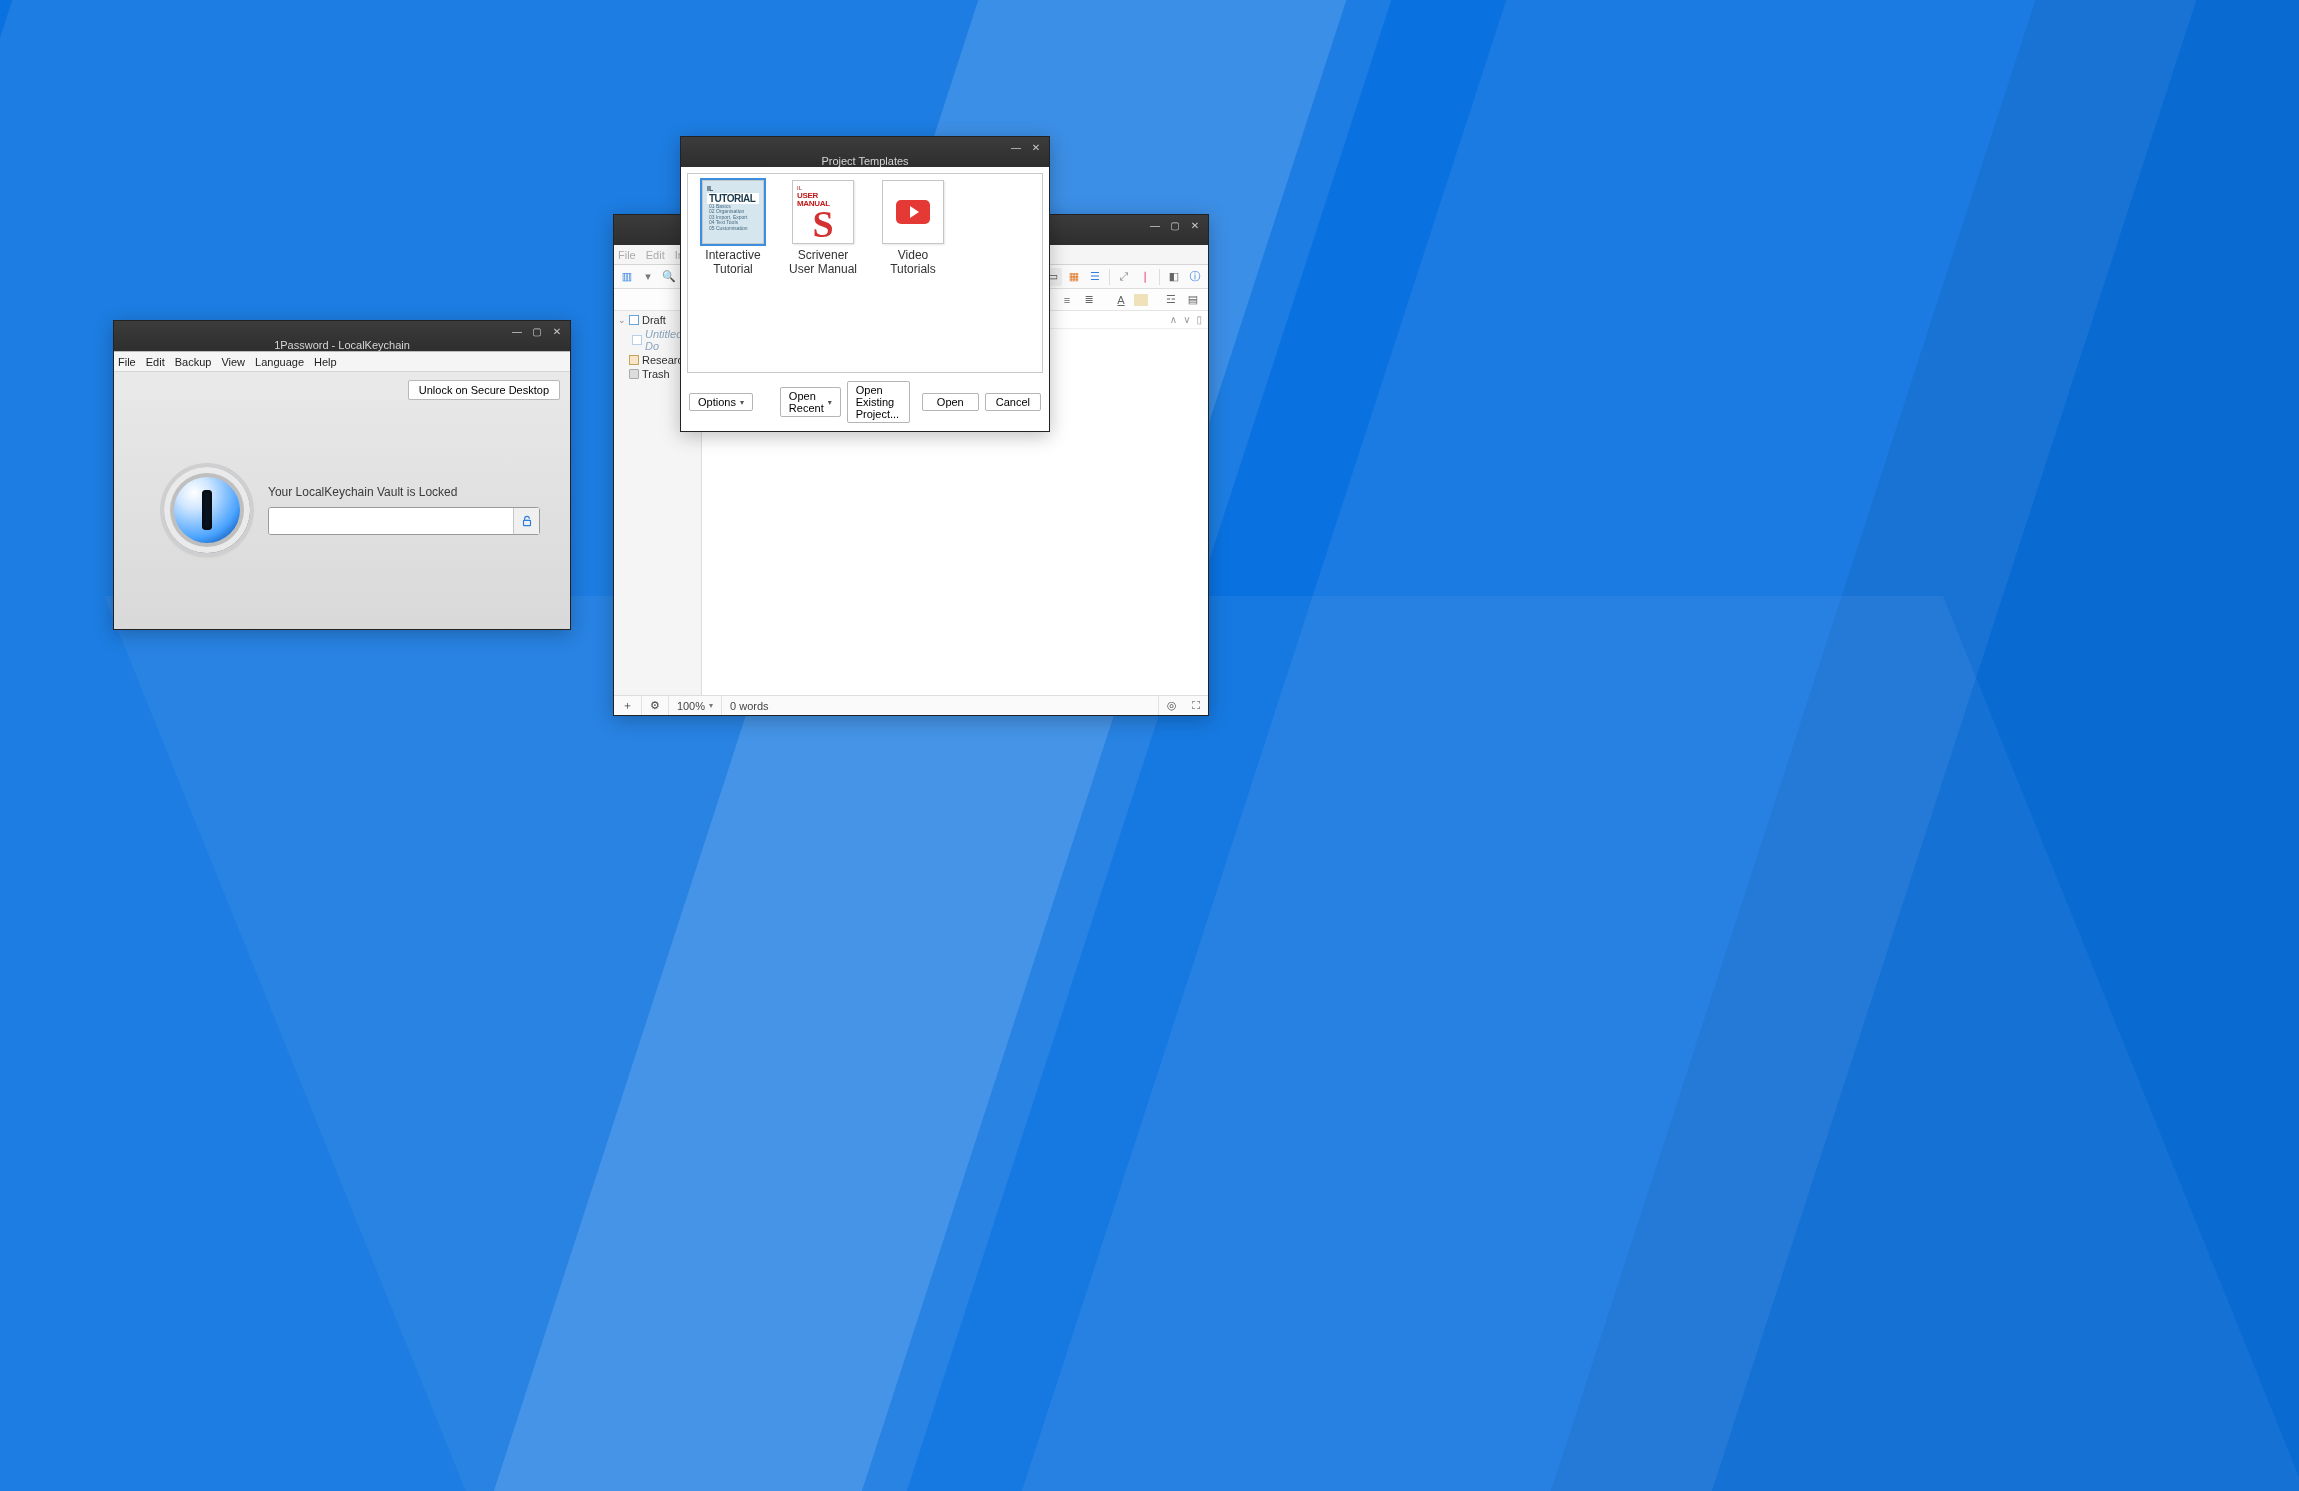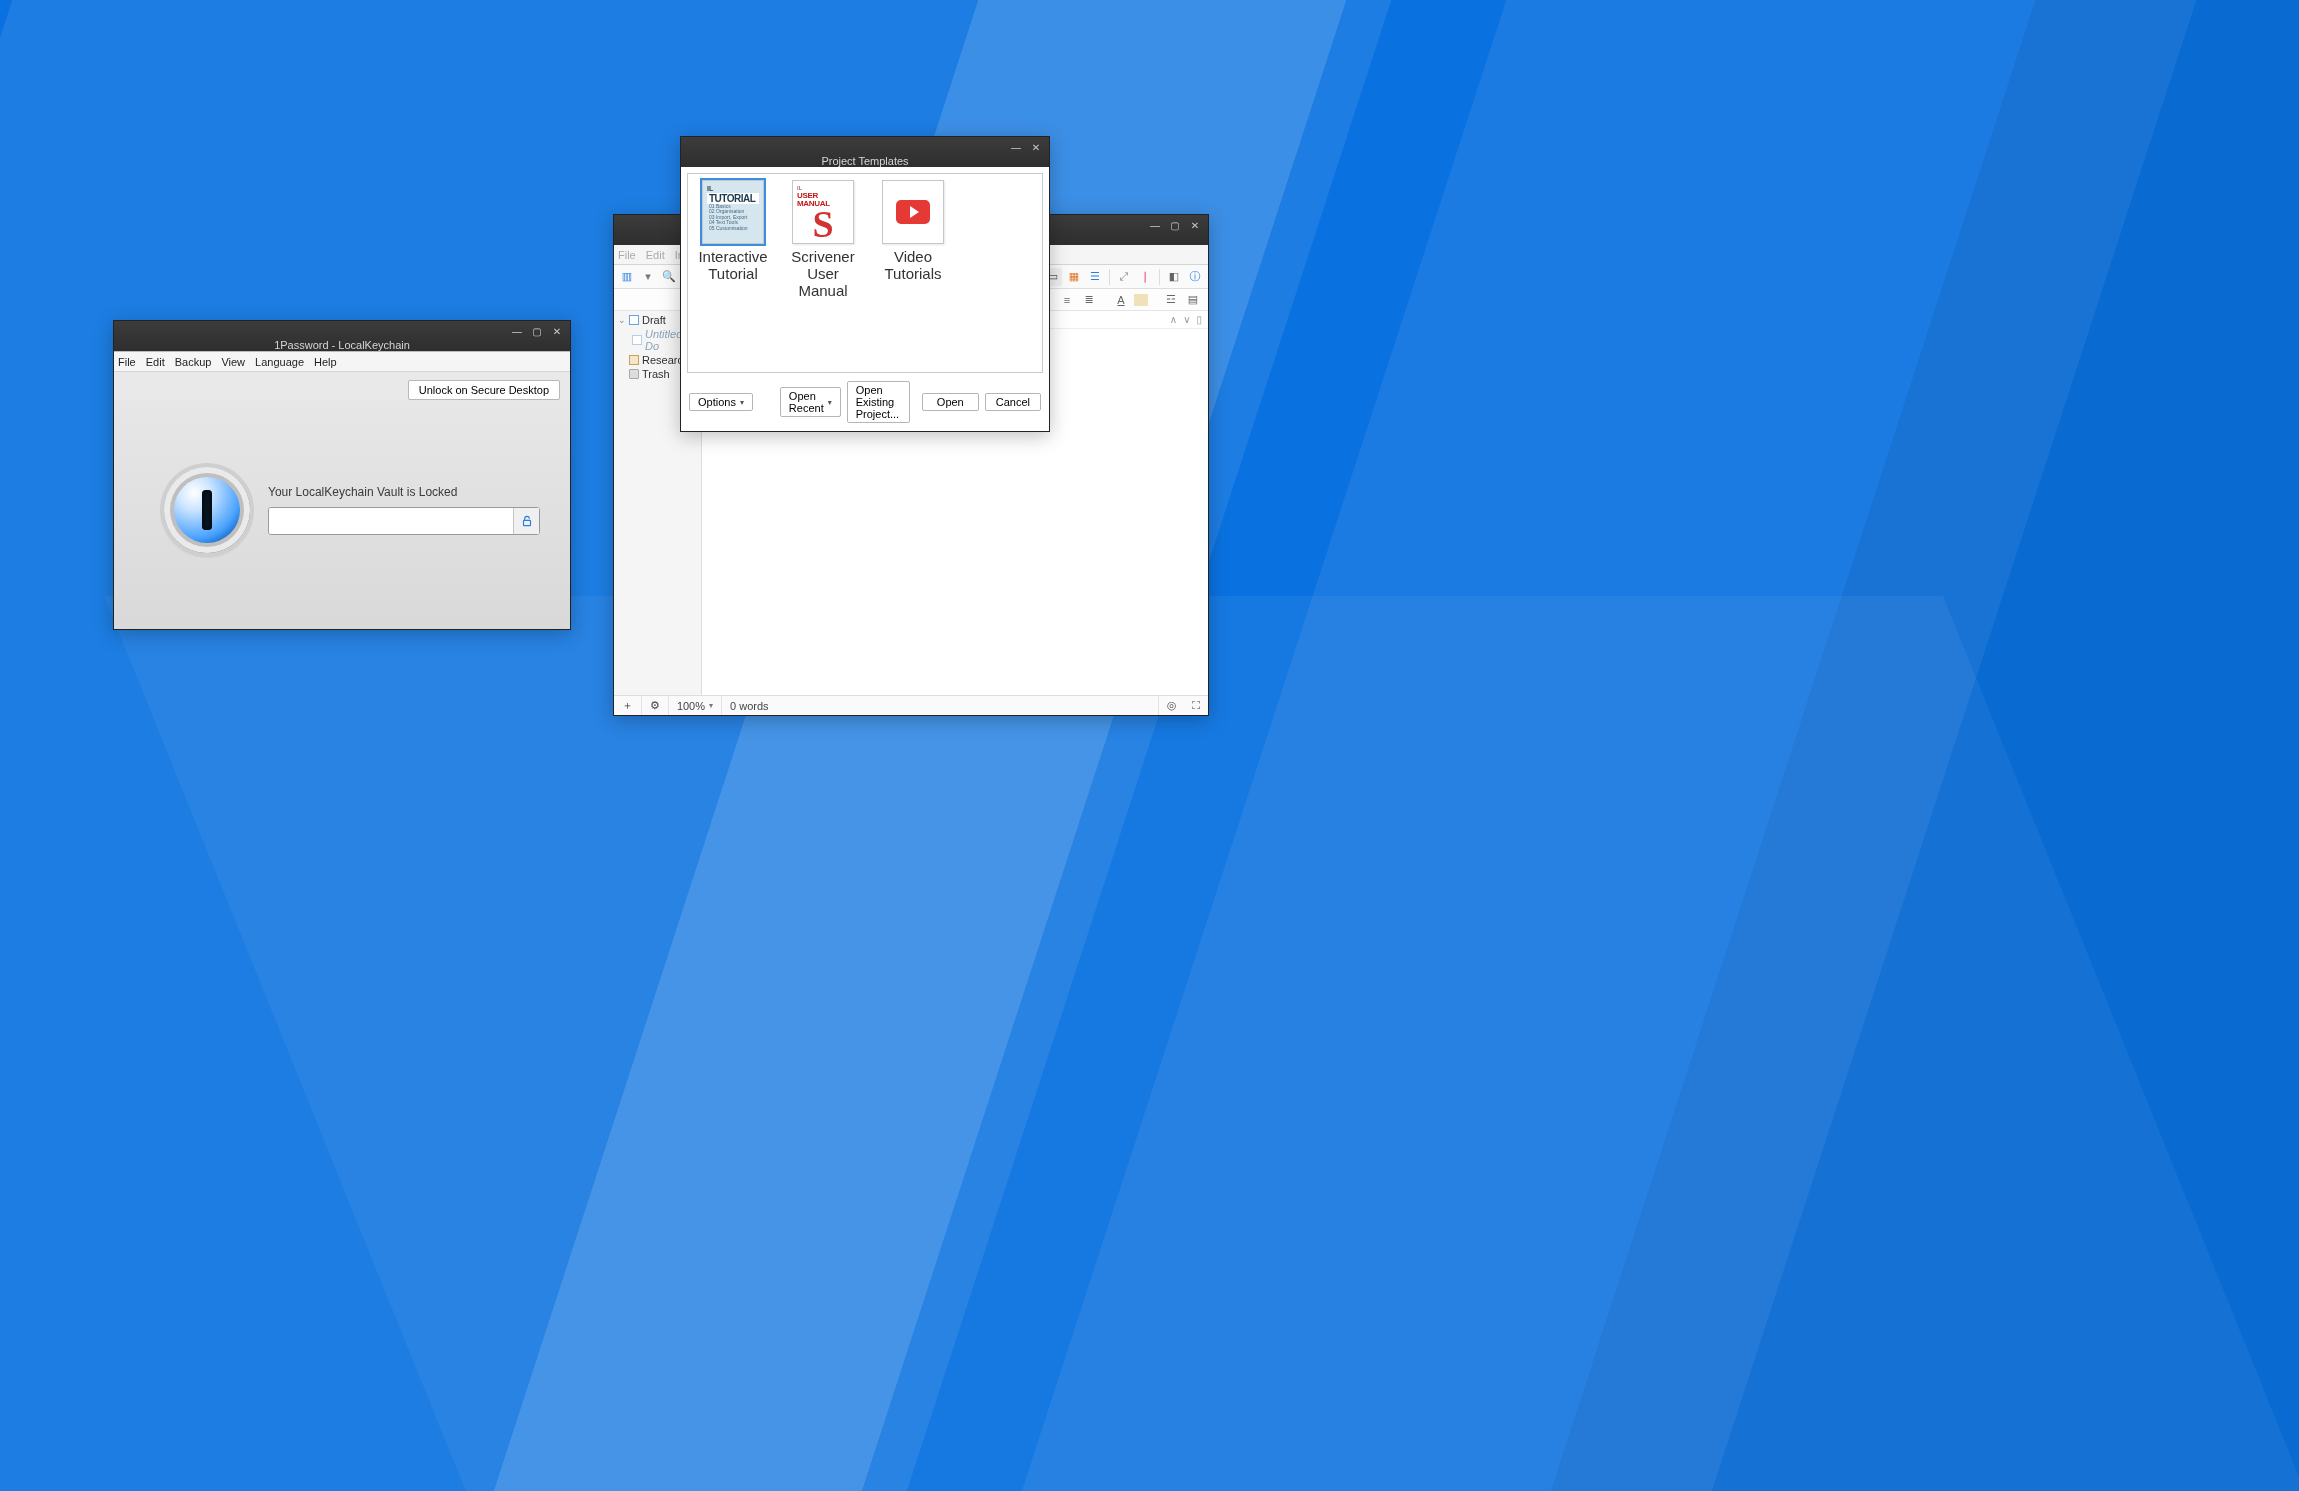--- a/index.html
+++ b/index.html
@@ -139,21 +139,21 @@
   .tgrid{
     flex:1;padding:6px;display:flex;gap:12px;align-items:flex-start;
   }
   .tcard{width:78px;display:flex;flex-direction:column;align-items:center;gap:4px;}
   .tthumb{
     width:62px;height:64px;border:1px solid #c6c6c6;background:#fff;
     box-shadow:1px 1px 2px rgba(0,0,0,.1);
     display:flex;flex-direction:column;align-items:stretch;padding:4px;font-size:6px;line-height:1.1;
   }
   .tcard.sel .tthumb{outline:2px solid #3b8fe3;}
-  .tlabel{font-size:15px;text-align:center;color:#333;}
+  .tlabel{font-size:12px;text-align:center;color:#333;}
   .tmplfoot{
     display:flex;align-items:center;gap:6px;padding:4px 8px 8px;font-size:11px;
   }
   .dbtn{
     background:#fff;border:1px solid #b5b5b5;border-radius:2px;padding:2px 8px;
     display:inline-flex;align-items:center;gap:4px;cursor:default;
   }
   .dbtn .dd{font-size:8px;color:#555;}
   .fspacer{flex:1;}
 

